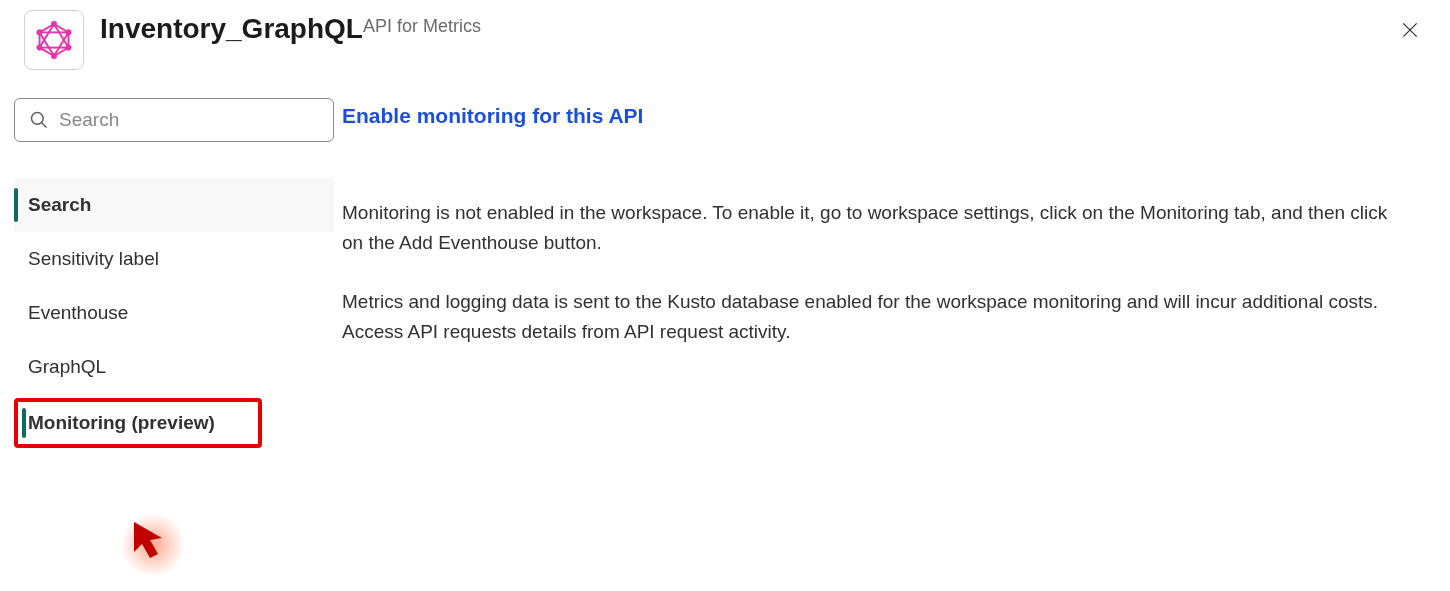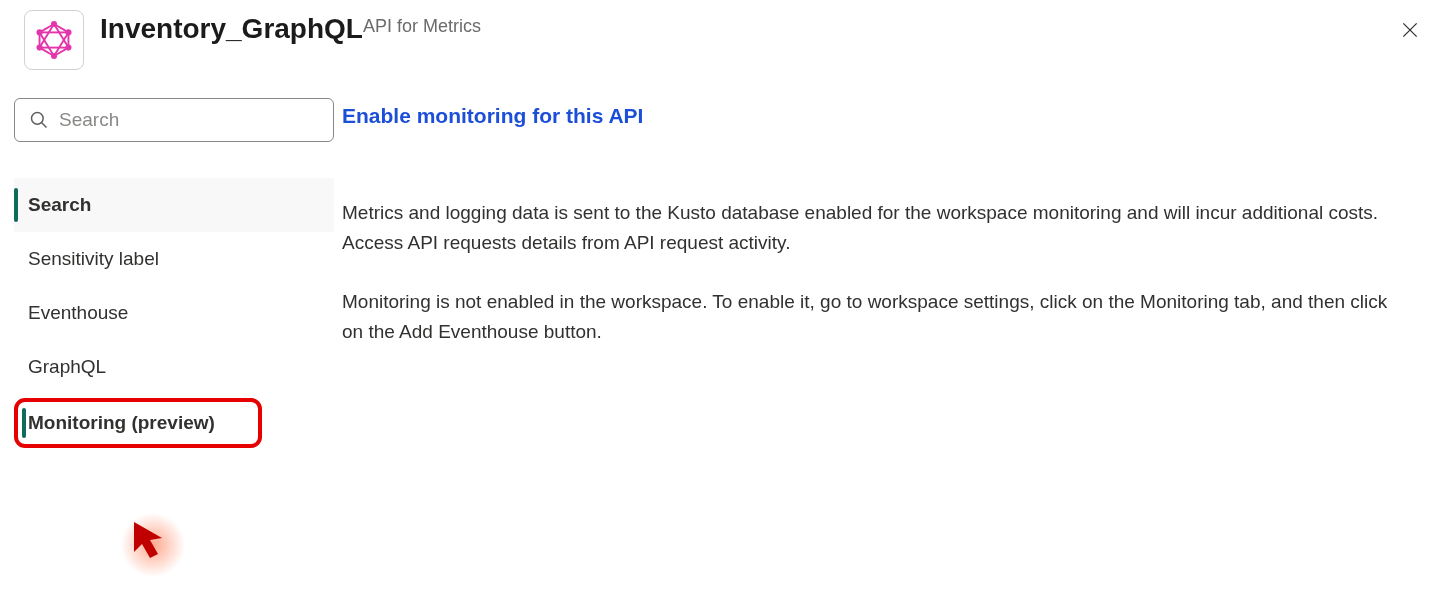--- a/index.html
+++ b/index.html
@@ -100,21 +100,21 @@
       position: absolute;
       left: 0;
       top: 10px;
       bottom: 10px;
       width: 4px;
       background: #0f6b5c;
       border-radius: 2px;
     }
     .nav-item.highlighted {
       border: 4px solid #e60000;
-      border-radius: 11px;
+      border-radius: 4px;
       padding: 10px 10px;
       font-weight: 600;
       margin-top: 4px;
       width: 248px;
     }
     .nav-item.highlighted::before {
       content: '';
       position: absolute;
       left: 4px;
       top: 6px;
@@ -216,22 +216,22 @@
         <span>GraphQL</span>
       </li>
       <li class="nav-item highlighted">
         <span>Monitoring (preview)</span>
       </li>
     </ul>
   </div>
 
   <div class="main-content">
     <div class="content-heading">Enable monitoring for this API</div>
+    <p class="content-paragraph">Monitoring is not enabled in the workspace. To enable it, go to workspace settings, click on the Monitoring tab, and then click on the Add Eventhouse button.</p>
     <p class="content-paragraph">Metrics and logging data is sent to the Kusto database enabled for the workspace monitoring and will incur additional costs. Access API requests details from API request activity.</p>
-    <p class="content-paragraph">Monitoring is not enabled in the workspace. To enable it, go to workspace settings, click on the Monitoring tab, and then click on the Add Eventhouse button.</p>
   </div>
 </div>
 
 <div class="cursor-overlay">
   <div class="cursor-glow"></div>
   <svg width="44" height="44" viewBox="0 0 44 44" style="position:absolute;left:0;top:0;">
     <polygon points="6,2 6,32 14,24 22,38 30,34 22,20 34,18" fill="#c00000"></polygon>
   </svg>
 </div>
 

